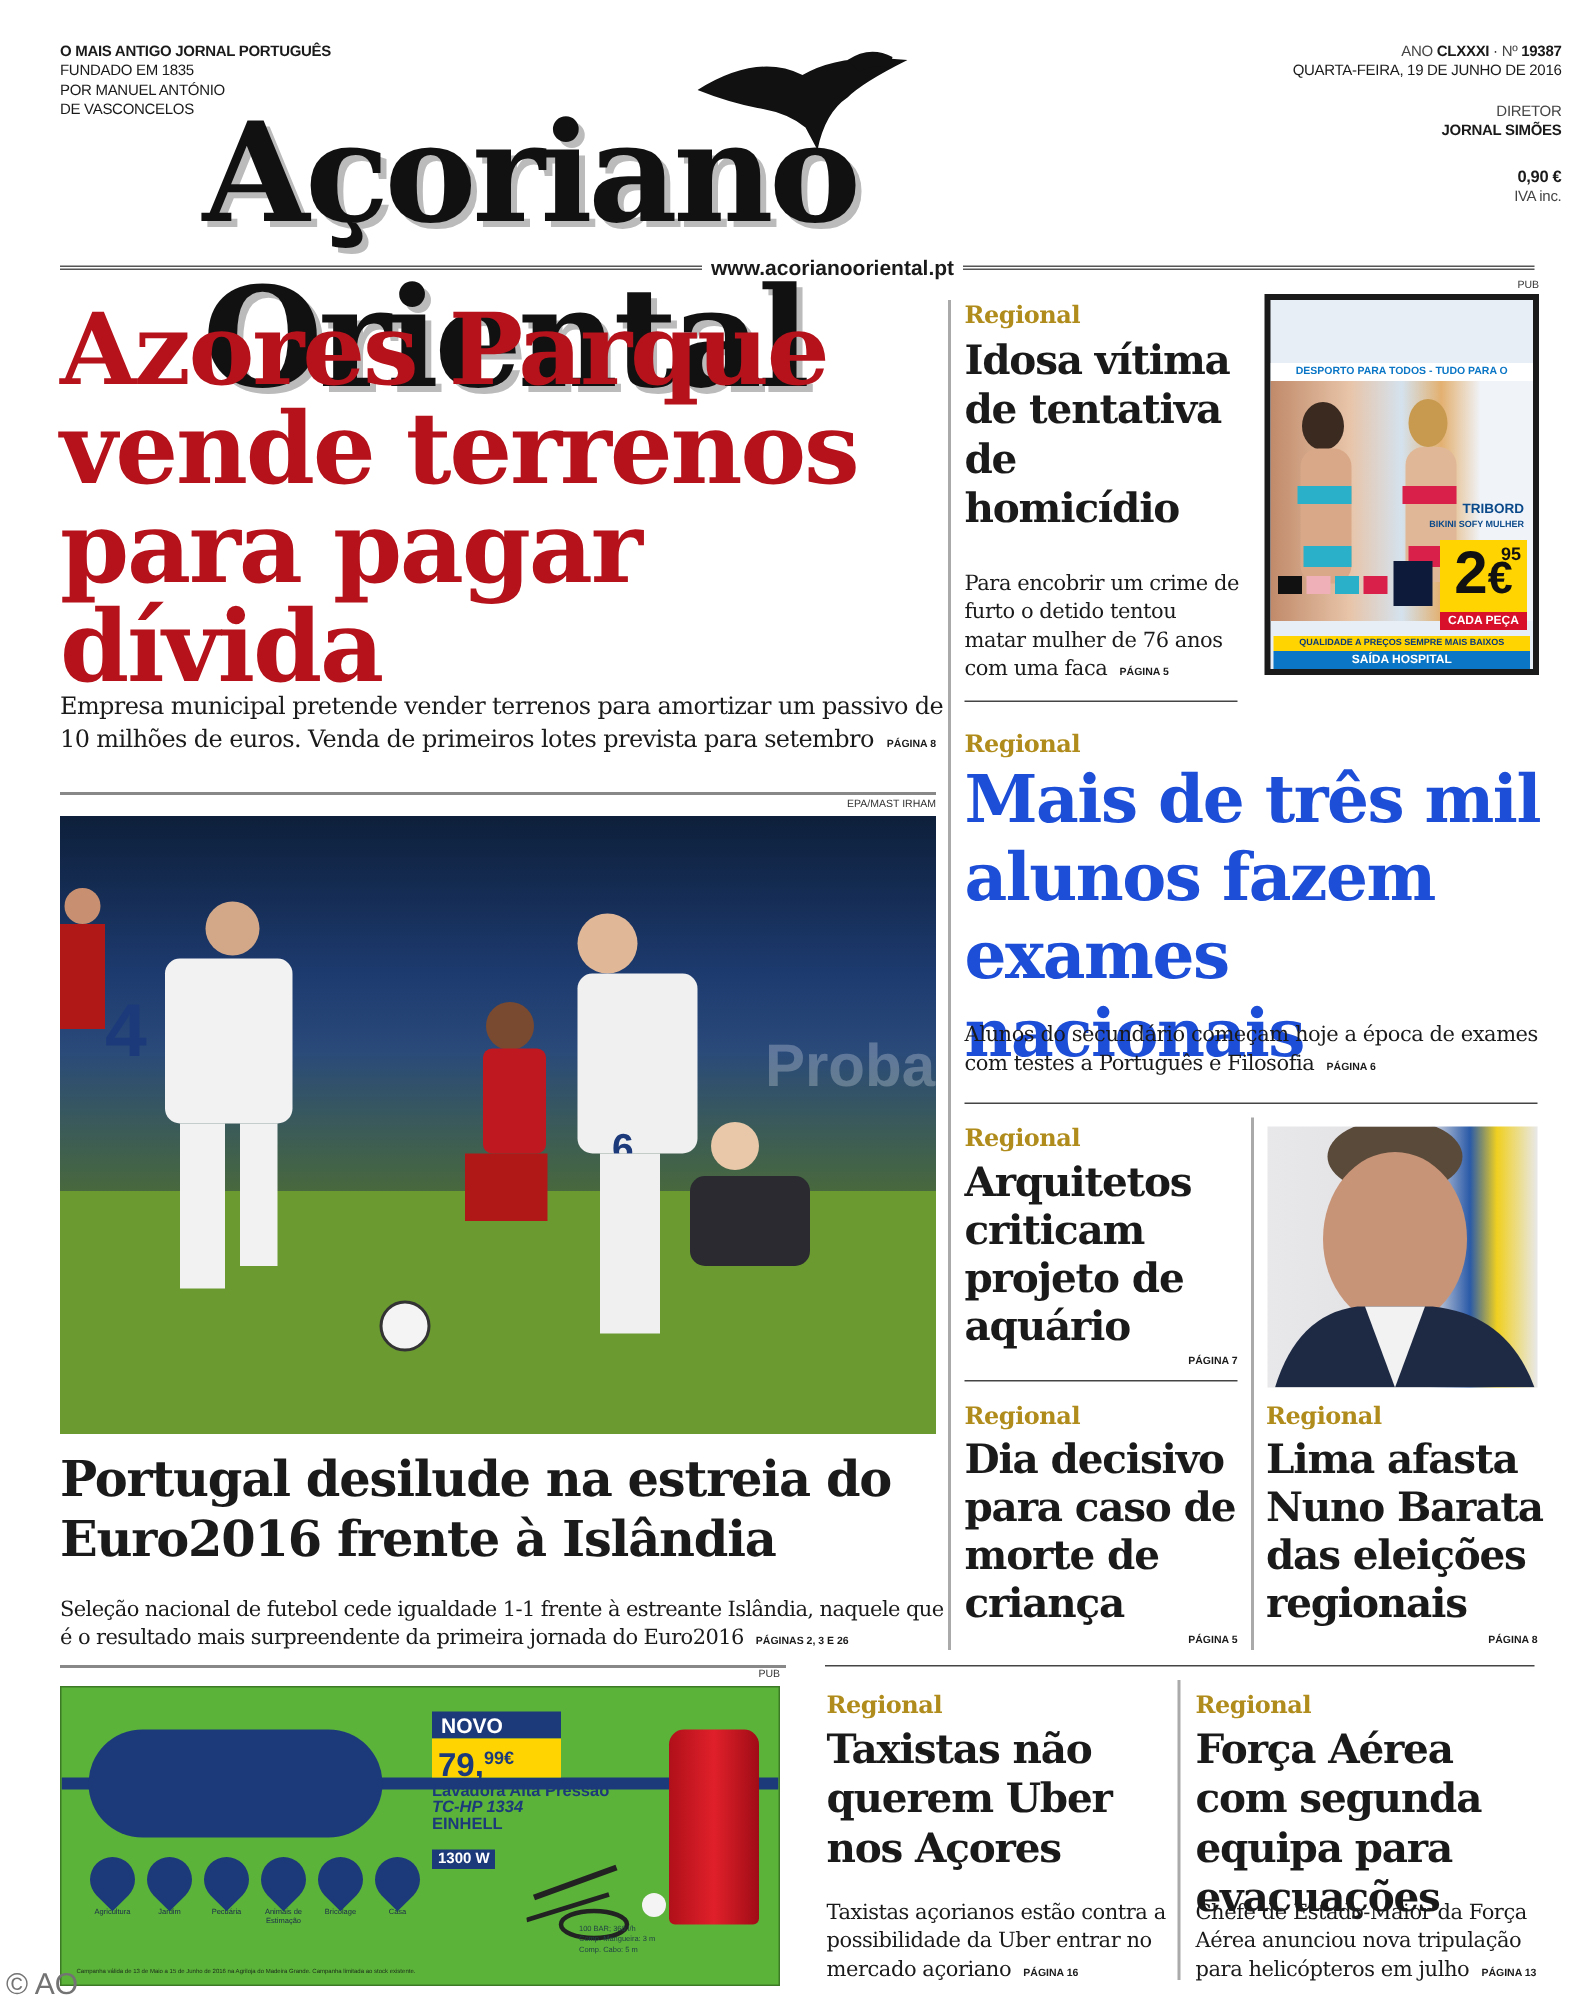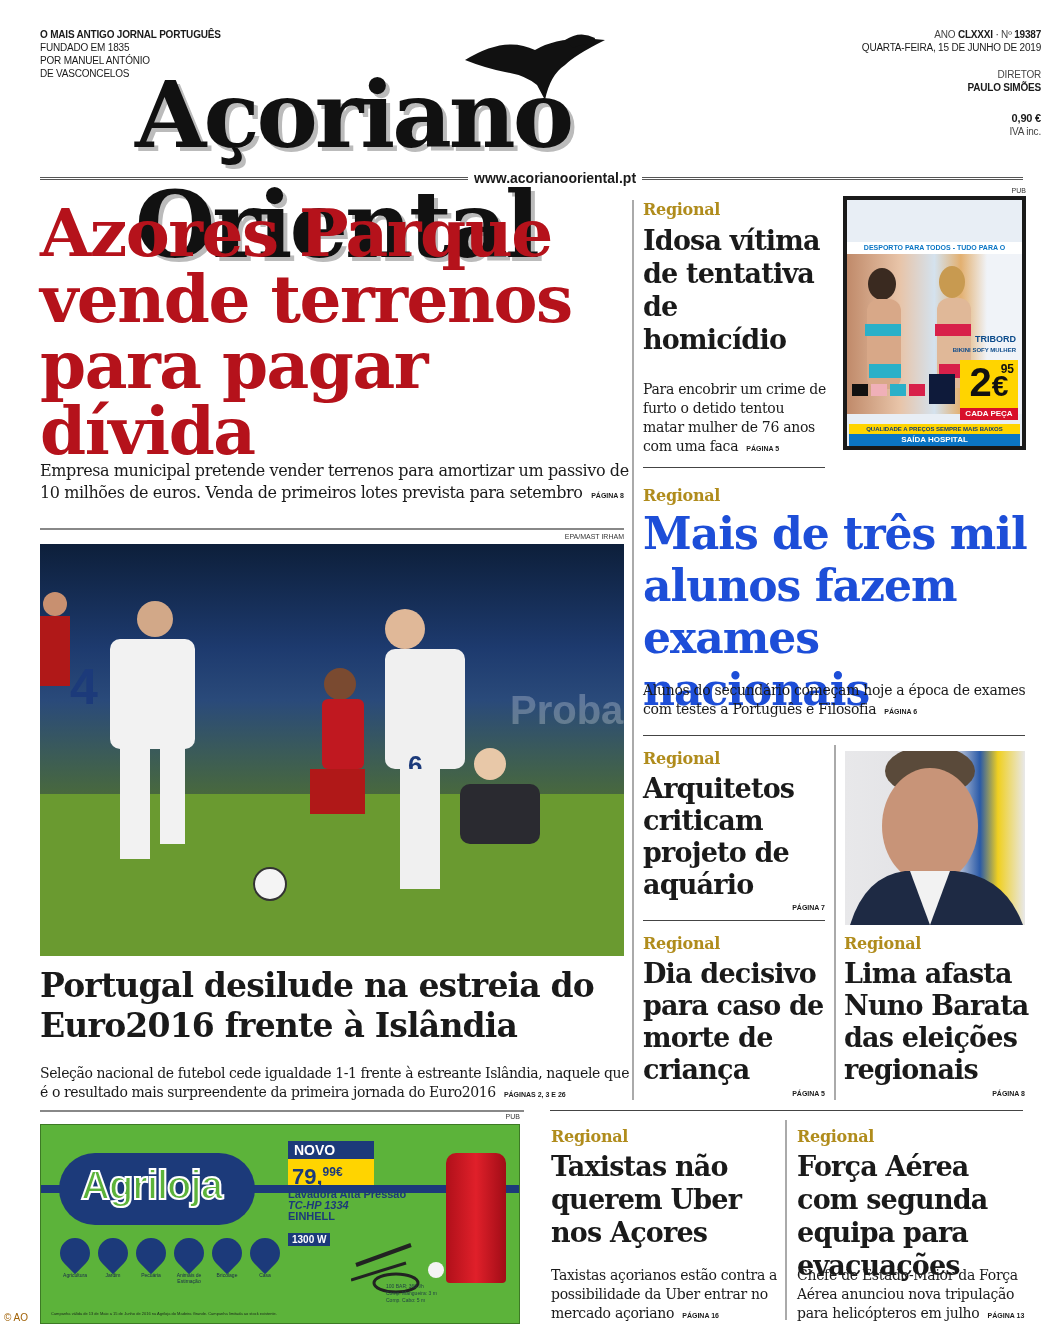--- a/index.html
+++ b/index.html
@@ -73,21 +73,21 @@
   .agri-novo { position: absolute; left: 247px; top: 16px; width: 86px; height: 18px; background: #1c3a7a; color: #fff; font-family: "Liberation Sans", sans-serif; font-weight: bold; font-size: 14px; line-height: 18px; padding-left: 6px; }
   .agri-price { position: absolute; left: 247px; top: 34px; width: 86px; height: 26px; background: #ffd400; color: #1c3a7a; font-family: "Liberation Sans", sans-serif; font-weight: bold; font-size: 22px; line-height: 26px; padding-left: 4px; }
   .agri-price sup { font-size: 12px; }
   .agri-prod { position: absolute; left: 247px; top: 64px; font-family: "Liberation Sans", sans-serif; font-weight: bold; font-size: 11px; color: #1c3a7a; line-height: 11px; }
   .agri-prod i { font-style: italic; }
   .agri-watt { position: absolute; left: 247px; top: 108px; background: #1c3a7a; color: #fff; font-family: "Liberation Sans", sans-serif; font-weight: bold; font-size: 10px; padding: 1px 4px; }
   .agri-machine { position: absolute; left: 405px; top: 28px; width: 60px; height: 130px; background: linear-gradient(90deg, #b0101a, #e0202a 50%, #a00c16); border-radius: 10px 10px 4px 4px; }
   .agri-specs { position: absolute; left: 345px; top: 158px; font-family: "Liberation Sans", sans-serif; font-size: 5px; color: #244; line-height: 7px; }
   .agri-fine { position: absolute; left: 10px; top: 186px; font-family: "Liberation Sans", sans-serif; font-size: 4px; color: #1a2a1a; white-space: nowrap; }
 
-  .copyright { left: 4px; top: 1312px; font-family: "Liberation Sans", sans-serif; font-size: 10px; color: #a16207; text-align: center; }
+  .copyright { left: 4px; top: 1312px; font-family: "Liberation Sans", sans-serif; font-size: 20px; color: #737373; text-align: center; }
 </style>
 </head>
 <body>
 
 <div class="abs mast-left sans">
   <div><b>O MAIS ANTIGO JORNAL PORTUGUÊS</b></div>
   <div>FUNDADO EM 1835</div>
   <div>POR MANUEL ANTÓNIO</div>
   <div>DE VASCONCELOS</div>
 </div>
@@ -100,23 +100,23 @@
   <div class="logo-text">Açoriano Oriental</div>
 </div>
 
 <div class="abs mast-right sans">
   <div>
     <span class="lbl">ANO</span>
     <b>CLXXXI</b> ·
     <span class="lbl">Nº</span>
     <b>19387</b>
   </div>
-  <div>QUARTA-FEIRA, 15 DE JUNHO DE 2019</div>
+  <div>QUARTA-FEIRA, 19 DE JUNHO DE 2016</div>
   <div style="margin-top:14px" class="lbl">DIRETOR</div>
-  <div style="font-weight:bold">PAULO SIMÕES</div>
+  <div style="font-weight:bold">JORNAL SIMÕES</div>
   <div style="margin-top:18px;font-weight:bold;font-size:11px">0,90 €</div>
   <div class="lbl">IVA inc.</div>
 </div>
 
 <div class="abs url-bar">
   <div class="line" style="left:0;width:428px"></div>
   <div class="line" style="left:570px;width:413px"></div>
   <span class="url sans">www.acorianooriental.pt</span>
 </div>
 
@@ -249,21 +249,20 @@
 <div class="abs section" style="left:797px;top:1127px">Regional</div>
 <h3 class="abs story-h" style="left:797px;top:1150px;width:240px;font-size:27px;line-height:33px;">Força Aérea com segunda equipa para evacuações</h3>
 <p class="abs small-p" style="left:797px;top:1266px;width:240px;">
   <span>Chefe de Estado-Maior da Força Aérea anunciou nova tripulação para helicópteros em julho</span>
   <span class="pg">PÁGINA 13</span>
 </p>
 
 <div class="abs agri">
   <div class="agri-band"></div>
   <div class="agri-pill"></div>
-  <div class="agri-logo">Agriloja</div>
   <div class="agri-icons">
     <div class="agri-icon">
         <div class="c"></div>
         <div class="t">Agricultura</div>
       </div>
     <div class="agri-icon">
         <div class="c"></div>
         <div class="t">Jardim</div>
       </div>
     <div class="agri-icon">

